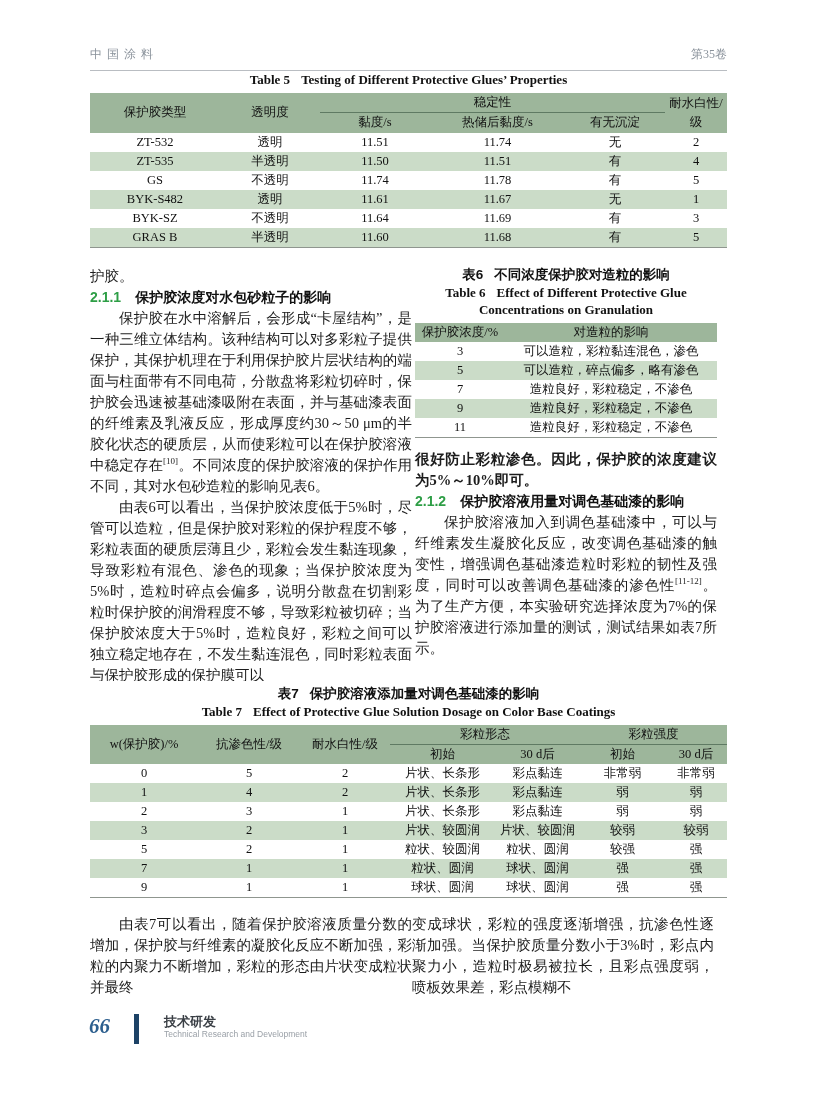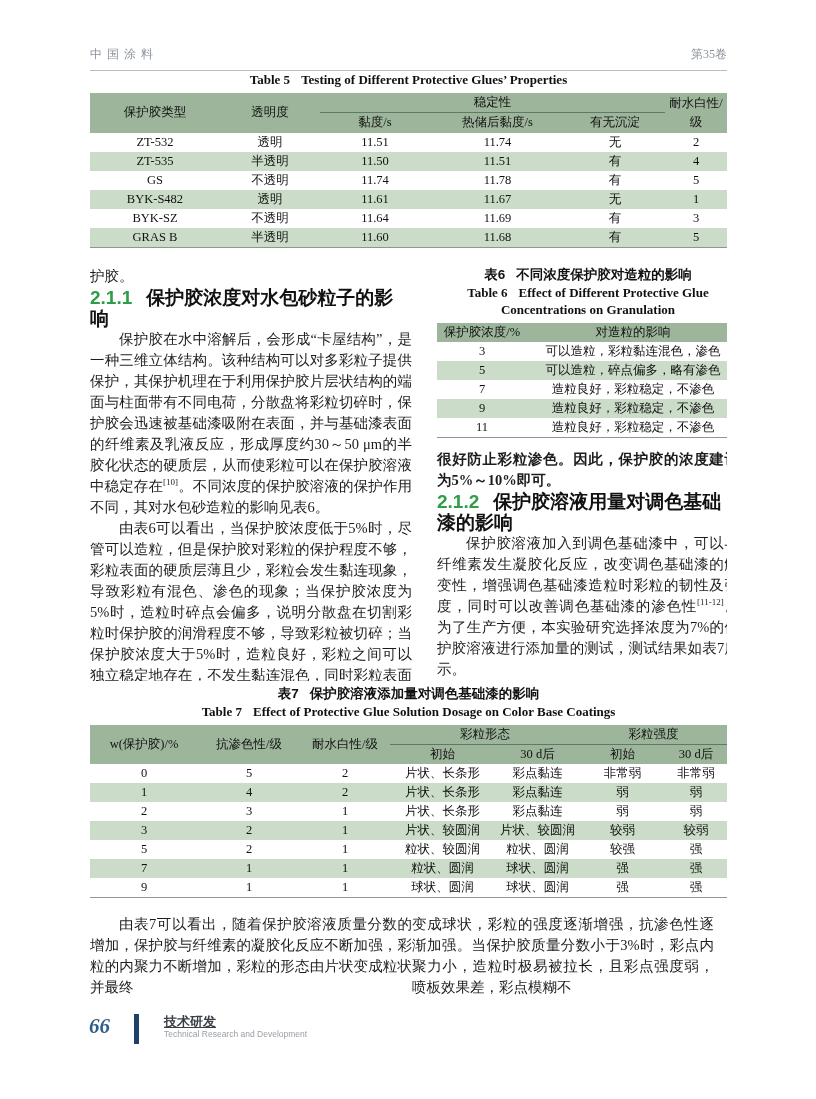--- a/index.html
+++ b/index.html
@@ -42,46 +42,46 @@
     height:19px;line-height:19px;text-align:center;vertical-align:middle;padding:0 2px;
   }
   thead tr.grp-row th{height:20px;}
   th.grp{border-bottom:1px solid #5f7a63;}
   tbody td{
     height:19px;line-height:19px;text-align:center;vertical-align:middle;
     padding:0 2px;white-space:nowrap;overflow:hidden;color:#111;
   }
   tbody tr:nth-child(even) td{background:var(--green-row);}
   
-  .cols{display:flex;gap:25px;margin-top:18px;height:415px;overflow:hidden;}
+  .cols{display:flex;gap:3px;margin-top:18px;height:415px;overflow:hidden;}
   .col-left{width:322px;flex:0 0 322px;}
   .col-right{width:302px;flex:0 0 302px;}
   .body-text{font-size:14.5px;line-height:21px;text-align:justify;}
   .body-text p.indent{text-indent:2em;}
   .para sup{font-size:9px;line-height:0;}
   .sec-heading{
     font-family:"Liberation Sans","DejaVu Sans",sans-serif;font-weight:bold;
-    font-size:19px;line-height:21px;color:#111;text-align:left;
+    font-size:14px;line-height:21px;color:#111;text-align:left;
   }
   .sec-num{color:var(--green-accent);margin-right:14px;}
   .t6-block .tbl-title-zh{margin-top:0;}
   .t6-para{margin-top:11px;font-weight:bold;}
   .bottom-cols{display:flex;margin-top:16px;}
   
   .footer{
     position:absolute;left:89px;top:1014px;display:flex;align-items:flex-start;gap:17px;
   }
   .page-num{
     font-style:italic;font-weight:bold;font-size:21px;color:var(--blue-num);
     margin-right:7px;
   }
   .footer-bar{width:5px;height:30px;background:var(--blue-bar);margin-right:8px;}
   .footer-sec-zh{
     font-family:"Liberation Sans","DejaVu Sans",sans-serif;font-weight:bold;
-    font-size:13px;color:#3a3f45;line-height:15px;text-decoration:underline;
+    font-size:13px;color:#3a3f45;line-height:15px;
   }
   .footer-sec-en{
     font-family:"Liberation Sans","DejaVu Sans",sans-serif;
     font-size:8.5px;color:#9aa0a7;line-height:11px;
   }
 </style>
 </head>
 <body>
 
 <div class="page">

